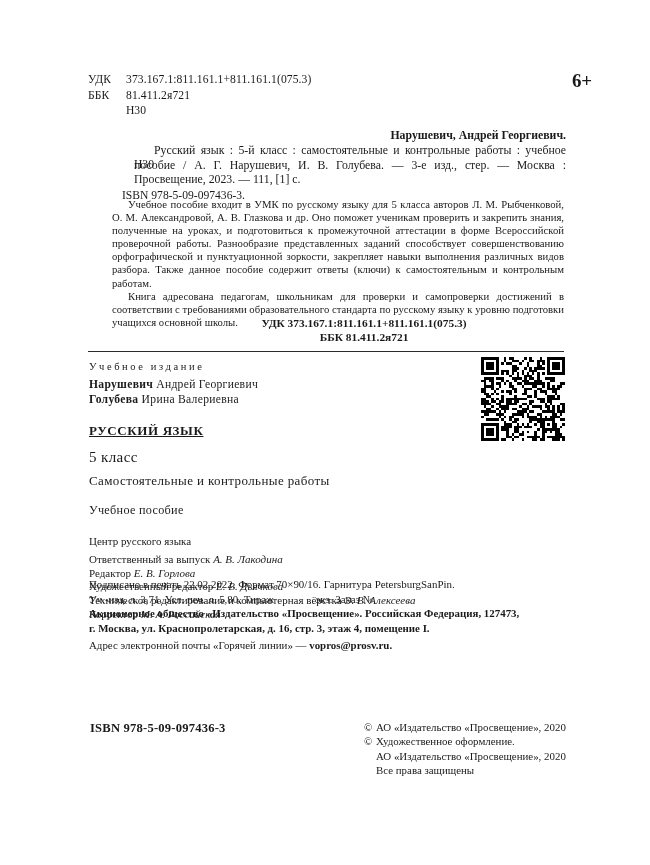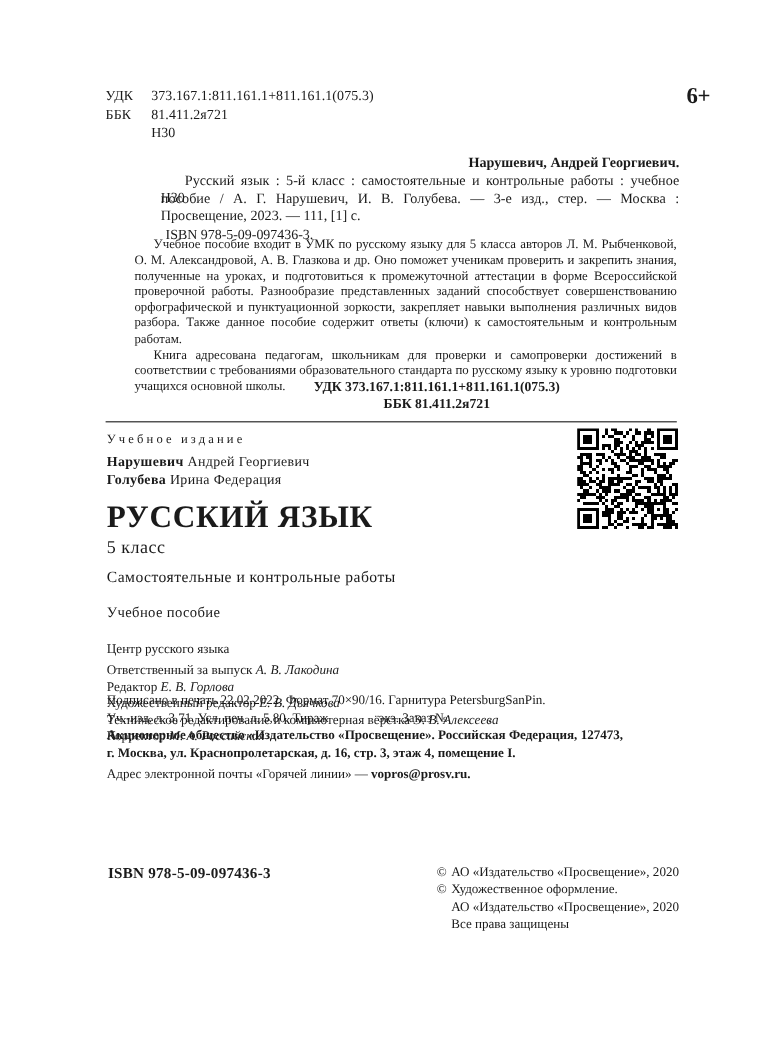--- a/index.html
+++ b/index.html
@@ -80,21 +80,21 @@
     position: absolute;
     left: 0px;
     top: 15px;
     font-size: 11.6px;
   }
   .biblio-body p {
     margin: 0;
     text-indent: 20px;
   }
   .biblio-isbn {
-    margin-left: 50px;
+    margin-left: 34px;
     font-size: 11.6px;
     line-height: 15.5px;
     margin-top: 1px;
   }
 
   
   .annotation {
     position: absolute;
     left: 112px;
     top: 198px;
@@ -143,25 +143,26 @@
     line-height: 15px;
     margin-bottom: 4px;
   }
   .creator-line {
     font-size: 11.6px;
     line-height: 14.6px;
     letter-spacing: 0.3px;
   }
   .creator-line b { font-weight: bold; }
   .big-title {
-    font-size: 26px;
+    font-size: 13px;
     font-weight: bold;
     letter-spacing: 0.6px;
     line-height: 24px;
     margin-top: 12px;
+    text-decoration: underline;
   }
   .grade {
     font-size: 15px;
     line-height: 20px;
     margin-top: 4px;
     letter-spacing: 0.4px;
   }
   .subtitle {
     font-size: 13px;
     line-height: 19px;
@@ -297,21 +298,21 @@
   <div class="rule"></div>
 
   <div class="colophon">
     <div class="edu-edition">Учебное издание</div>
     <div class="creator-line">
       <b>Нарушевич</b>
       <span>Андрей Георгиевич</span>
     </div>
     <div class="creator-line">
       <b>Голубева</b>
-      <span>Ирина Федерация</span>
+      <span>Ирина Валериевна</span>
     </div>
     <div class="big-title">РУССКИЙ ЯЗЫК</div>
     <div class="grade">5 класс</div>
     <div class="subtitle">Самостоятельные и контрольные работы</div>
     <div class="kind">Учебное пособие</div>
     <div class="centre">Центр русского языка</div>
     <div class="staff" id="staff-list">
         <div><span>Ответственный за выпуск </span><i>А. В. Лакодина</i></div>
         <div><span>Редактор </span><i>Е. В. Горлова</i></div>
         <div><span>Художественный редактор </span><i>Е. В. Дьячкова</i></div>

